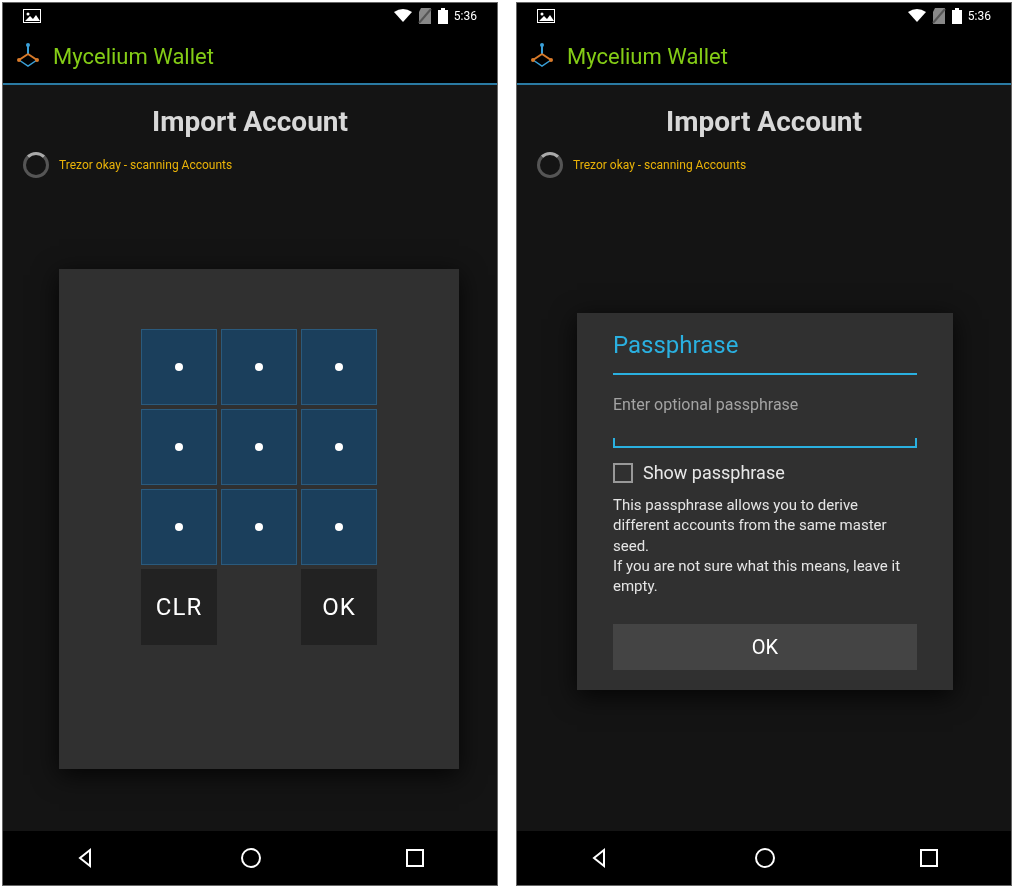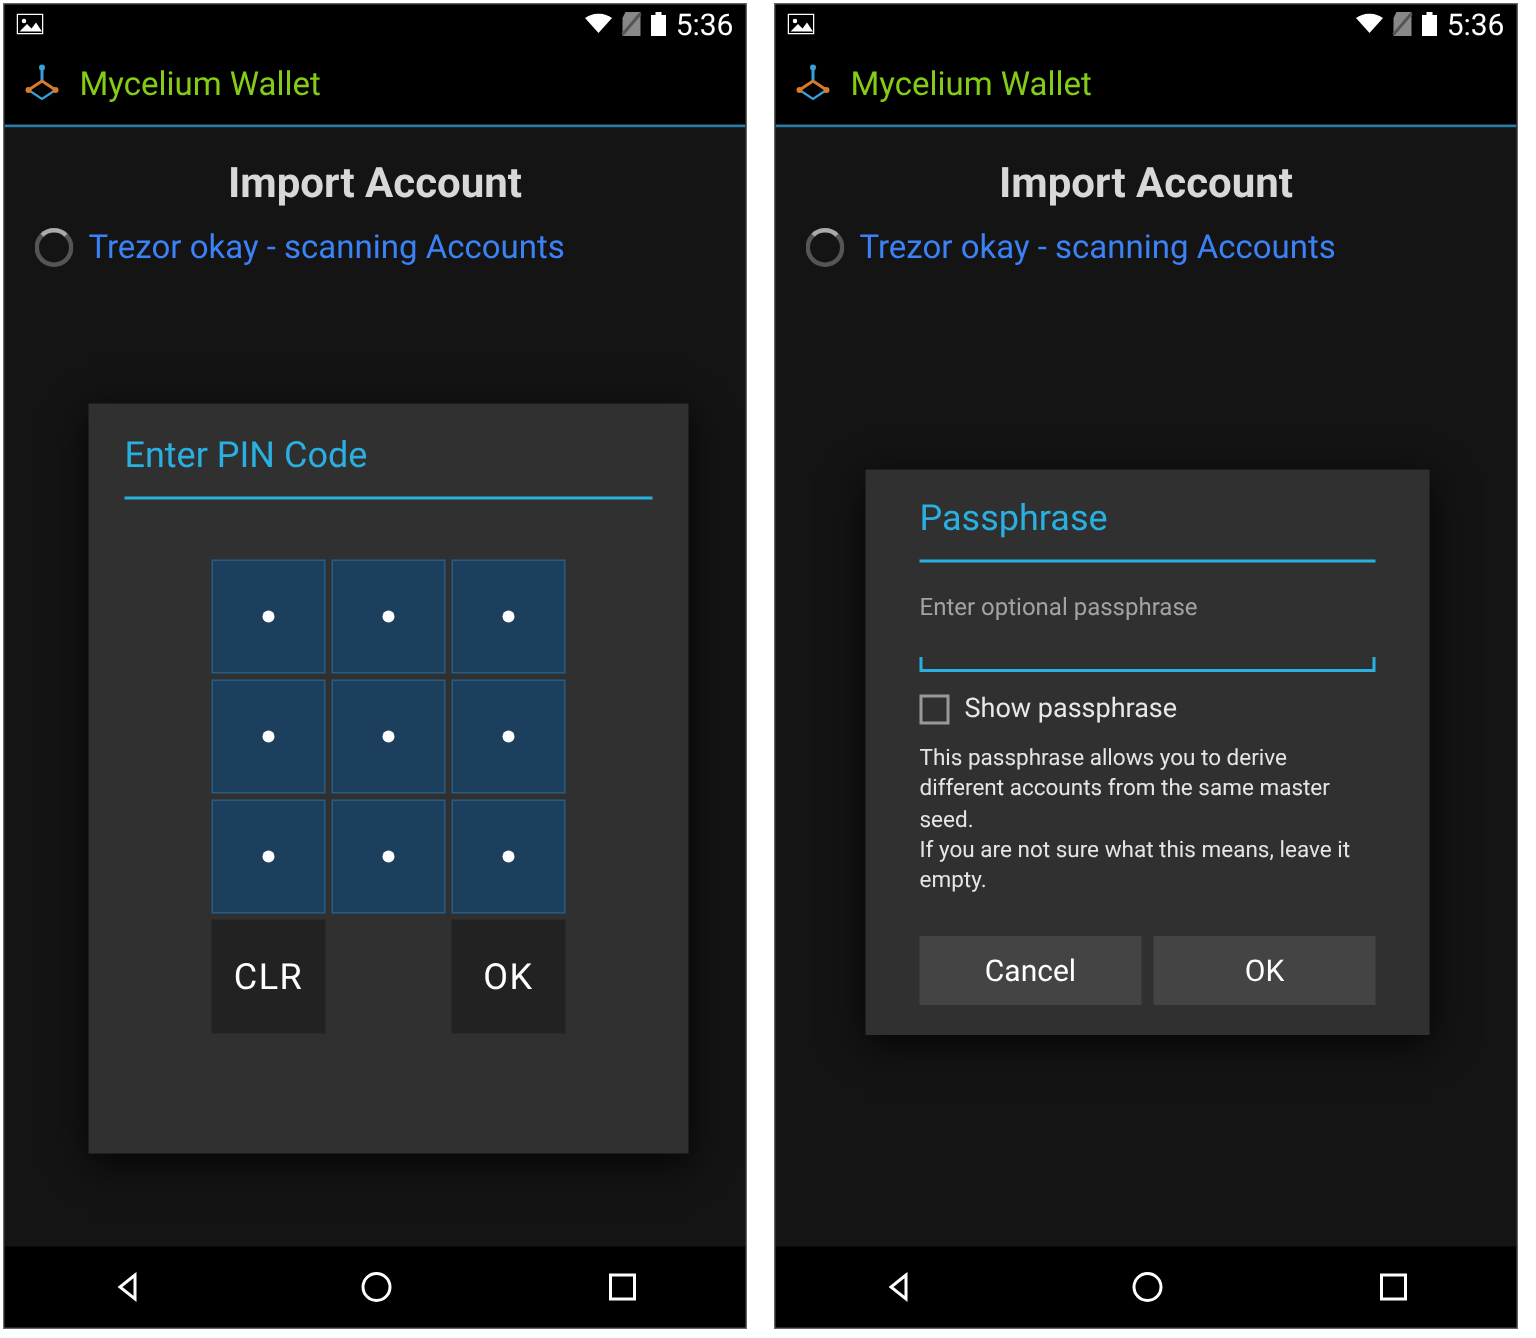--- a/index.html
+++ b/index.html
@@ -21,23 +21,23 @@
     display: flex;
     flex-direction: column;
     overflow: hidden;
   }
   
   .statusbar {
     height: 26px;
     background: #000;
     display: flex;
     align-items: center;
-    padding: 0 8px;
+    padding: 0 20px;
     color: #fff;
-    font-size: 20px;
+    font-size: 12px;
   }
   .statusbar .left { flex: 0 0 auto; }
   .statusbar .spacer { flex: 1 1 auto; }
   .statusbar .right { display: flex; align-items: center; gap: 6px; }
   .status-icon { display: inline-flex; }
   
   .appbar {
     height: 56px;
     background: #000;
     display: flex;
@@ -69,22 +69,22 @@
     gap: 10px;
     padding: 0 20px;
   }
   .spinner {
     width: 26px; height: 26px;
     border: 3px solid #555;
     border-top-color: #aaa;
     border-radius: 50%;
   }
   .status-text {
-    color: #3b82f6;
-    font-size: 22px;
+    color: #eab308;
+    font-size: 12px;
   }
   
   .dialog {
     position: absolute;
     background: #303030;
     box-shadow: 0 6px 24px rgba(0,0,0,0.8);
   }
   .dlg-pin {
     left: 56px; top: 184px;
     width: 400px; height: 500px;
@@ -255,21 +255,20 @@
   </div>
 
   <div class="screen">
     <div class="page-title">Import Account</div>
     <div class="status-row">
       <div class="spinner"></div>
       <div class="status-text">Trezor okay - scanning Accounts</div>
     </div>
 
     <div class="dialog dlg-pin">
-      <div class="dlg-title">Enter PIN Code</div>
       <div class="pin-grid">
         <div class="pin-key">
             <span class="pin-dot"></span>
           </div>
         <div class="pin-key">
             <span class="pin-dot"></span>
           </div>
         <div class="pin-key">
             <span class="pin-dot"></span>
           </div>
@@ -377,21 +376,20 @@
       <div class="pass-input-wrap">
         <div class="pass-input-frame"></div>
       </div>
       <div class="checkbox-row">
         <div class="checkbox"></div>
         <div class="checkbox-label">Show passphrase</div>
       </div>
       <div class="pass-desc" style="white-space:pre-line;">This passphrase allows you to derive different accounts from the same master seed.
 If you are not sure what this means, leave it empty.</div>
       <div class="btn-row">
-        <div class="dlg-btn">Cancel</div>
         <div class="dlg-btn">OK</div>
       </div>
     </div>
   </div>
 
   <div class="navbar">
     <span class="nav-btn">
       <svg width="24" height="24" viewBox="0 0 24 24">
           <path d="M16 4 L6 12 L16 20 Z" fill="none" stroke="#fff" stroke-width="2"></path>
         </svg>

